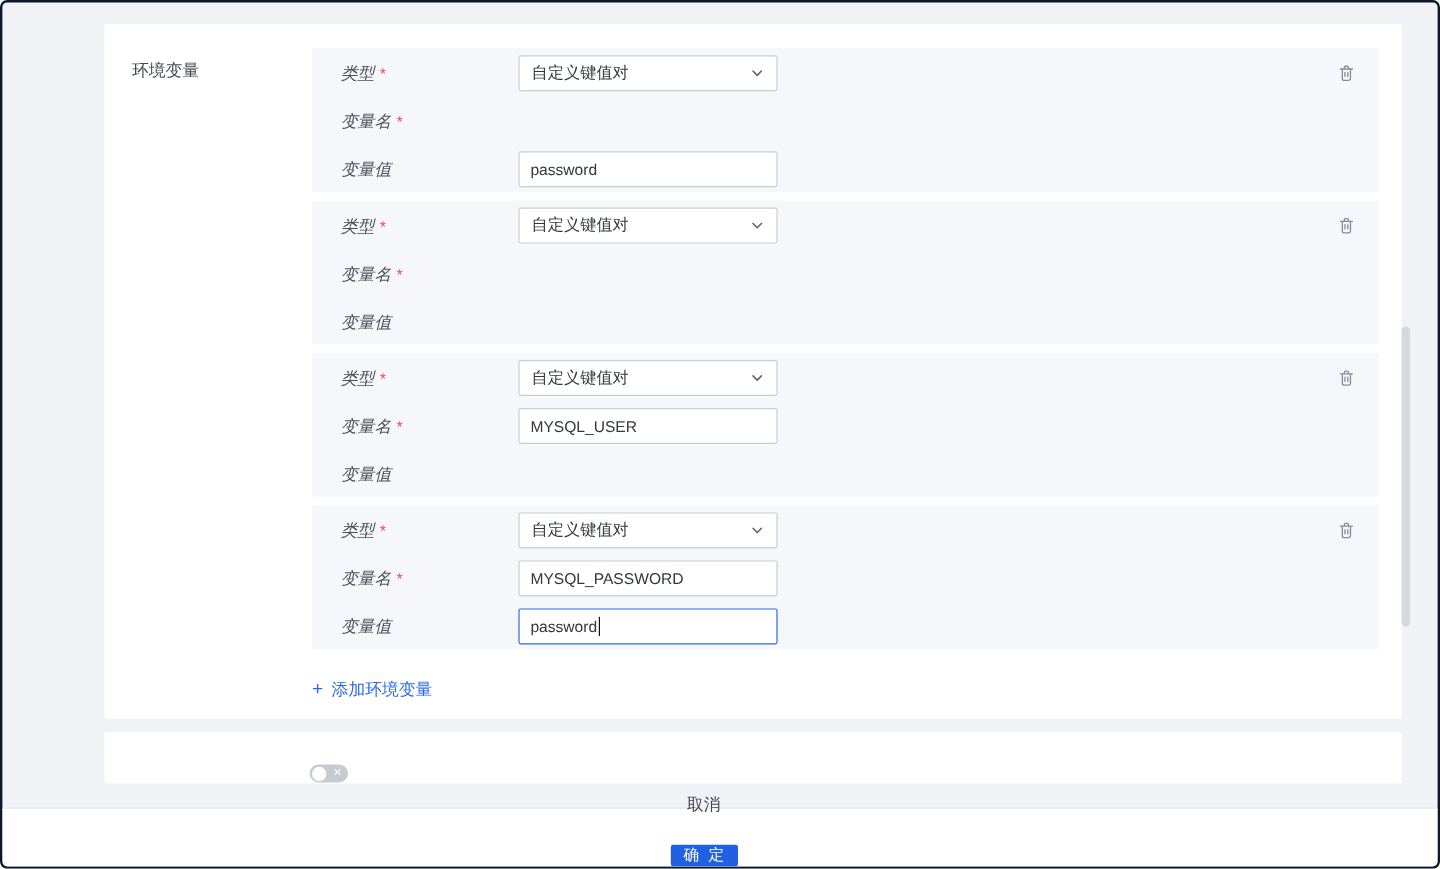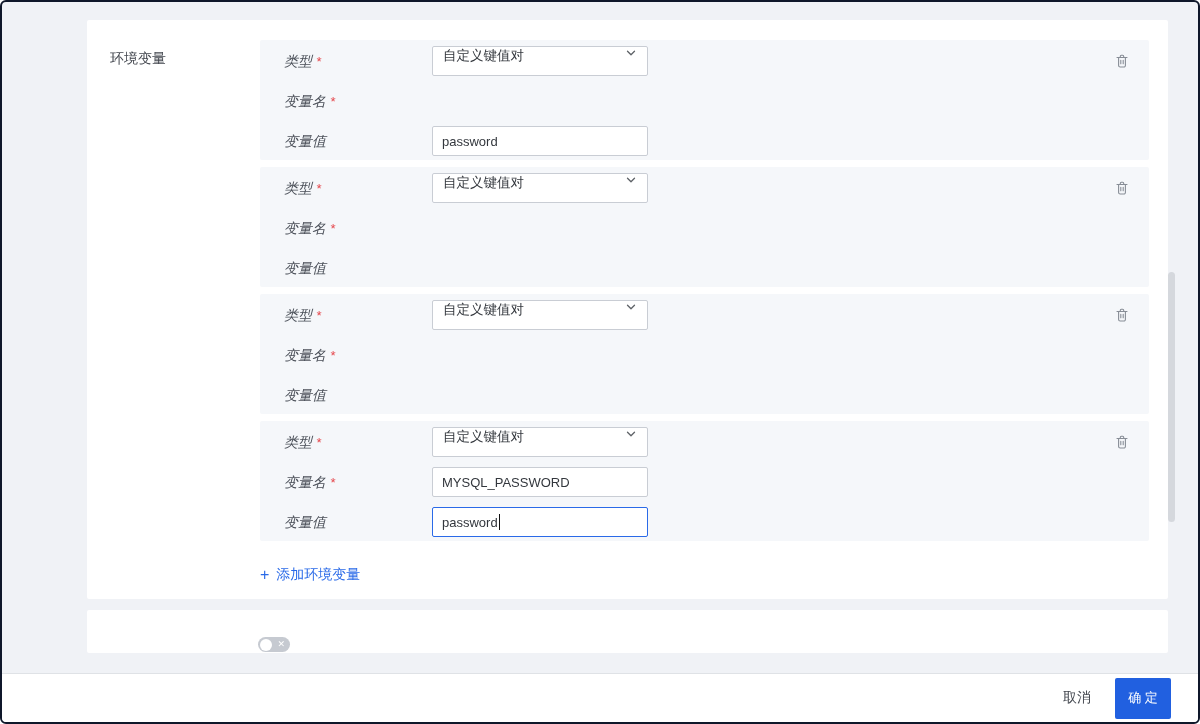--- a/index.html
+++ b/index.html
@@ -27,21 +27,21 @@
   .lbl{
     position:absolute; left:24px; top:0; line-height:30px;
     font-size:14px; color:#4b5059; white-space:nowrap;font-style:italic;
   }
   .req{ color:#e5484d; margin-left:4px; font-size:13px; }
   .select, .inp{
     position:absolute; left:172px; top:0; width:216px; height:30px;
     background:#fff; border:1px solid #c9cdd4; border-radius:2px;
     font-size:13px; color:#33373d;
   }
-  .select{ display:flex; align-items:flex-start; padding:0 10px; cursor:pointer; }
+  .select{ display:flex; align-items:center; padding:0 10px; cursor:pointer; }
   .select .sel-text{ flex:1; font-size:13.5px; }
   .select svg{ width:12px; height:12px; flex:0 0 auto; }
   .inp{ padding:0 9px; outline:none; font-family:"Liberation Sans","DejaVu Sans",sans-serif; }
   .inp.focused{ border:1.5px solid #2a6ae8; }
   .caret{
     position:absolute; left:239px; top:7px; width:1px; height:16px; background:#111;
   }
   .trash{
     position:absolute; left:854px; top:13px; width:16px; height:16px;
     background:none; border:none; cursor:pointer; padding:0;
@@ -64,30 +64,30 @@
     position:absolute; left:1.5px; top:1.5px; width:12px; height:12px;
     background:#fff; border-radius:50%;
   }
   .toggle .off-glyph{
     position:absolute; right:5px; top:1px; font-size:9px; line-height:13px; color:#fff;
   }
   .footer{
     position:absolute; left:0; right:0; bottom:0; height:49px;
     background:#fff; border-top:1px solid #dfe2e6;
     display:flex; align-items:center; justify-content:flex-end;
-    gap:24px; padding-right:27px; border-radius:0 0 4px 4px;
+    gap:24px; padding-right:27px; border-radius:0 0 4px 4px;flex-direction:column;
   }
   .btn-cancel{
     background:none; border:none; font-size:14px; color:#42464e; cursor:pointer;
     font-family:"Liberation Sans","DejaVu Sans",sans-serif;
   }
   .btn-confirm{
     width:56px; height:41px; background:#2160e0; color:#fff; border:none;
     border-radius:2px; font-size:13px; cursor:pointer;
-    font-family:Liberation Sans, sans-serif;
+    font-family:Liberation Mono, monospace;
   }
   .scroll-thumb{
     position:absolute; left:1166px; top:270px; width:7px; height:250px;
     background:#d5d8dd; border-radius:4px;
   }
 </style>
 </head>
 <body>
 
 <div class="window">
@@ -147,20 +147,21 @@
         <span class="lbl"><span>类型</span><span class="req">*</span></span>
         <div class="select">
           <span class="sel-text">自定义键值对</span>
           <svg viewBox="0 0 12 12">
               <path d="M2.5 4.2 L6 7.8 L9.5 4.2" stroke="#5f6368" stroke-width="1.3" fill="none" stroke-linecap="round" stroke-linejoin="round"></path>
             </svg>
         </div>
       </div>
       <div class="row" style="top:46px">
         <span class="lbl"><span>变量名</span><span class="req">*</span></span>
+        <input class="inp" value="MYSQL_USER" style="">
       </div>
       <div class="row" style="top:86px">
         <span class="lbl"><span>变量值</span></span>
       </div>
       <button class="trash">
         <svg viewBox="0 0 16 16">
             <path d="M3 4.5h10 M6.3 4.5V3.2a1 1 0 0 1 1-1h1.4a1 1 0 0 1 1 1v1.3 M4.6 4.5v7.9a1.6 1.6 0 0 0 1.6 1.6h3.6a1.6 1.6 0 0 0 1.6-1.6V4.5 M6.8 7.3v3.4 M9.2 7.3v3.4" stroke="#878d96" stroke-width="1.1" fill="none" stroke-linecap="round"></path>
           </svg>
       </button>
     </div>

